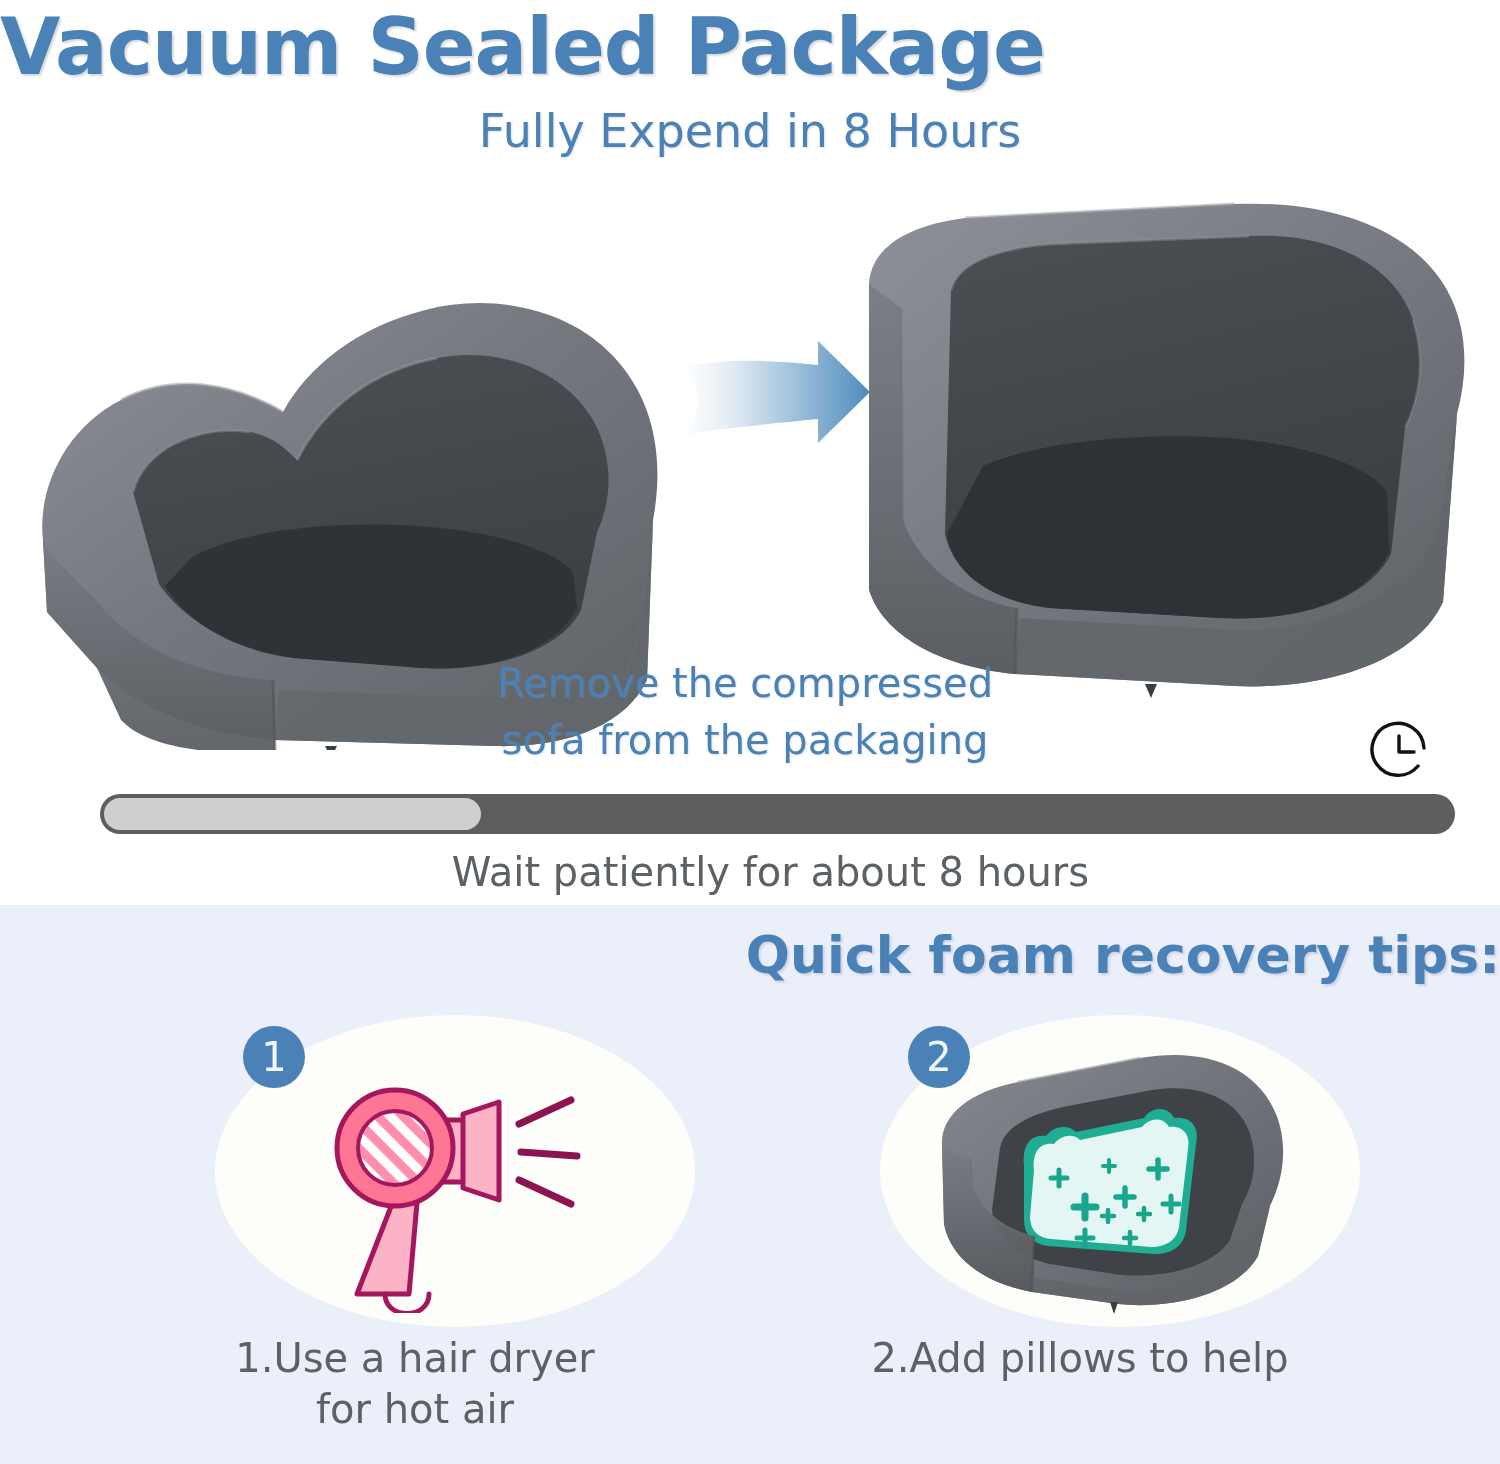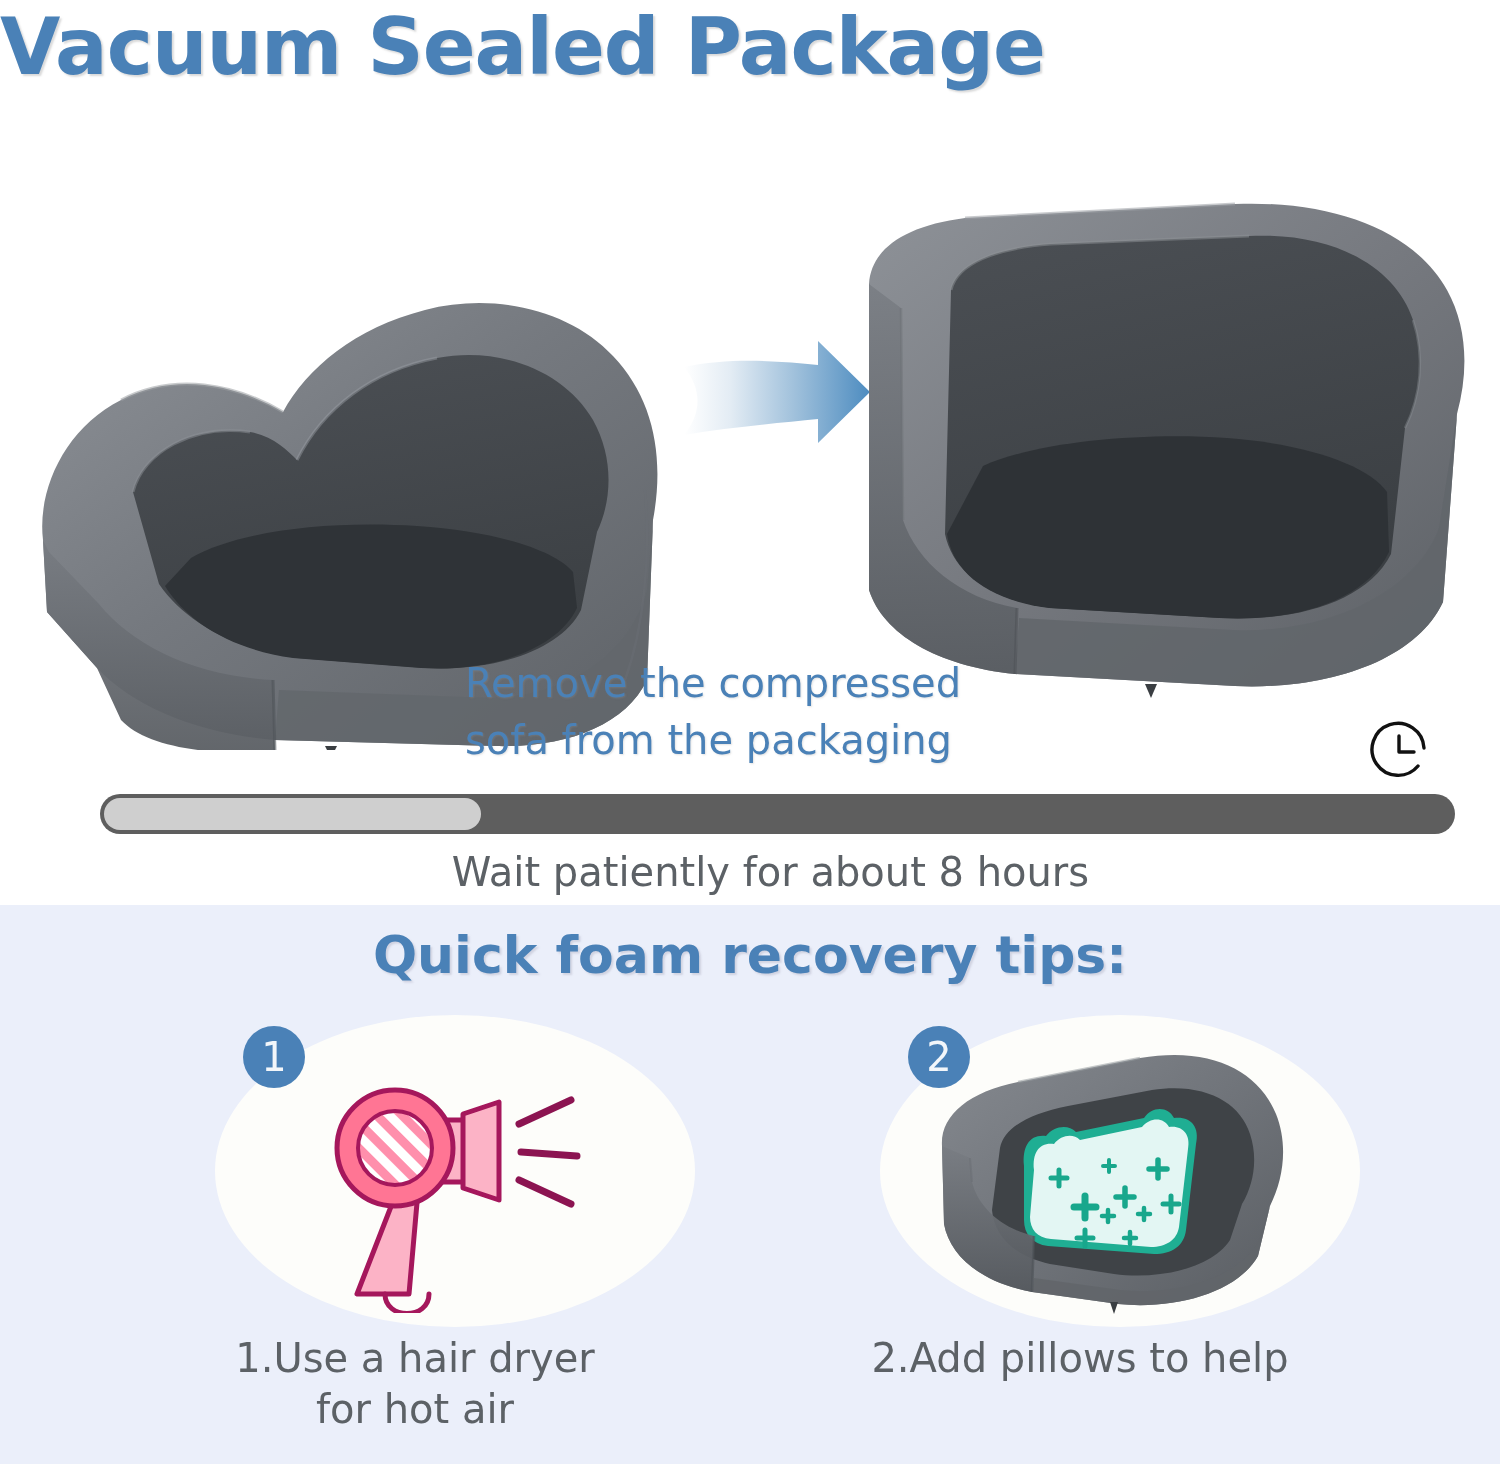--- a/index.html
+++ b/index.html
@@ -68,21 +68,21 @@
     left: 680px; top: 335px;
     width: 195px; height: 115px;
   }
   #transition-arrow svg { width: 100%; height: 100%; display:block; }
 
   
   #remove-caption {
     position: absolute;
     left: 465px; top: 655px;
     width: 560px;
-    text-align: left;
+    text-align: center;
     font-family: "DejaVu Sans", sans-serif;
     font-size: 40px;
     line-height: 1.42;
     color: #4A81B7;
     text-shadow: 1px 1px 2px rgba(150,150,150,0.28);
   }
 
   
   #clock-icon {
     position: absolute;
@@ -125,21 +125,21 @@
     left: 0; top: 905px;
     width: 1500px;
     height: 559px;
     background: #EBEFFA;
   }
 
   #tips-title {
     position: absolute;
     left: 0; top: 20px;
     width: 1500px;
-    text-align: center;
+    text-align: right;
     font-family: "DejaVu Sans", sans-serif;
     font-weight: bold;
     font-size: 52px;
     color: #4A81B7;
     text-shadow: 2px 2px 2px rgba(160,160,180,0.35);
     white-space: nowrap;
   }
 
   .tip-card { position: absolute; top: 105px; width: 640px; height: 450px; }
   #tip-card-1 { left: 95px; }
@@ -187,20 +187,21 @@
   }
 </style>
 </head>
 <body>
 
 <div id="page">
 
   <div id="top-section">
 
     <div id="main-title">Vacuum Sealed Package</div>
+    <div id="sub-title">Fully Expend in 8 Hours</div>
 
     <div id="sofa-compressed" class="sofa-wrap">
       <svg viewBox="0 0 650 590" xmlns="http://www.w3.org/2000/svg">
         <defs>
           <linearGradient id="gBodyL" x1="0" y1="0" x2="1" y2="1">
             <stop offset="0%" stop-color="#8D9197"></stop>
             <stop offset="45%" stop-color="#75797F"></stop>
             <stop offset="100%" stop-color="#5E6267"></stop>
           </linearGradient>
           <linearGradient id="gFrontL" x1="0" y1="0" x2="0" y2="1">

